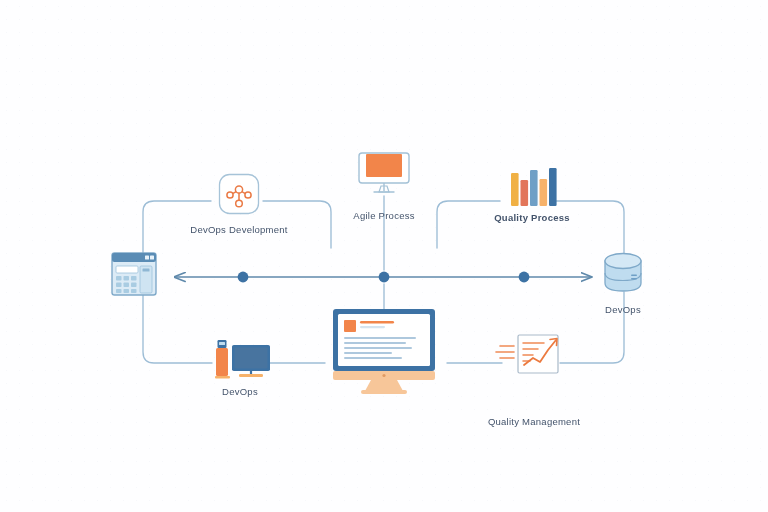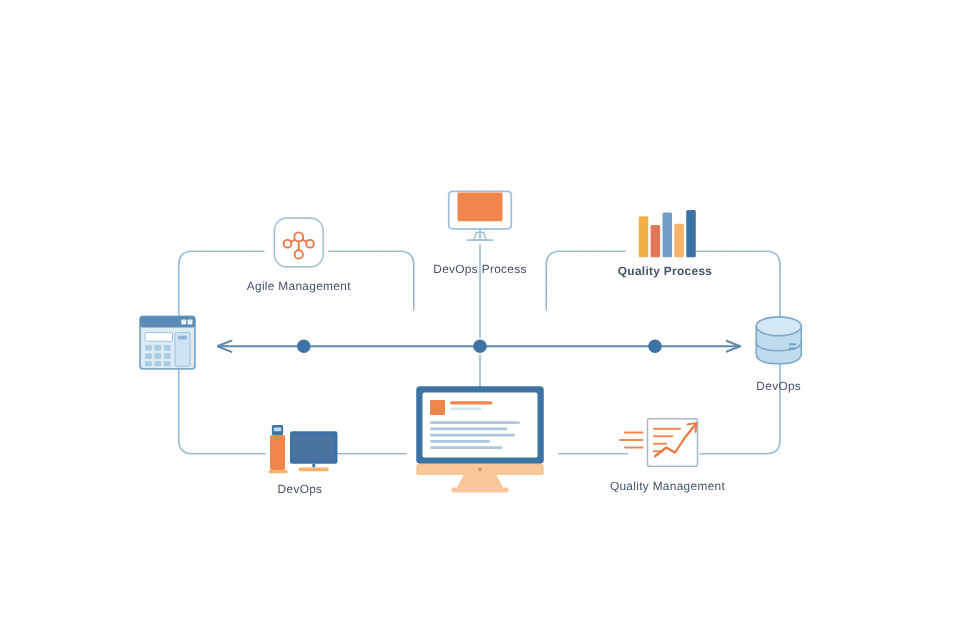--- a/index.html
+++ b/index.html
@@ -134,37 +134,37 @@
           <circle cx="24" cy="19.5" r="3.6"></circle>
           <circle cx="15" cy="25" r="3.1"></circle>
           <circle cx="33" cy="25" r="3.1"></circle>
           <circle cx="24" cy="33.5" r="3.3"></circle>
           <path d="M21.2,21.6 L17.6,23.6"></path>
           <path d="M26.8,21.6 L30.4,23.6"></path>
           <path d="M24,23.1 L24,30.2"></path>
         </g>
       </svg>
     </div>
-    <div class="node-label">Agile Management</div>
+    <div class="node-label">DevOps Development</div>
   </div>
 
   <div class="node" style="left:330px; top:148px; width:108px;">
     <div class="icon-box">
       <svg width="70" height="56" viewBox="0 0 70 56">
 
         <path d="M10,8 Q10,5 13,5 L57,5 Q60,5 60,8 L60,32 Q60,35 57,35 L13,35 Q10,35 10,32 Z" fill="#ffffff" stroke="#a3c1d6" stroke-width="1.4"></path>
 
         <rect x="17" y="6" width="36" height="23" rx="1" fill="#f2854a"></rect>
 
         <path d="M35,35 L35,43" stroke="#a3c1d6" stroke-width="1.4"></path>
         <path d="M25,44 L45,44" stroke="#a3c1d6" stroke-width="1.4" stroke-linecap="round"></path>
         <path d="M30,44 L32,38 L38,38 L40,44 Z" fill="none" stroke="#a3c1d6" stroke-width="1.2"></path>
       </svg>
     </div>
-    <div class="node-label">DevOps Process</div>
+    <div class="node-label">Agile Process</div>
   </div>
 
   <div class="node" style="left:478px; top:164px; width:108px;font-weight:bold;">
     <div class="icon-box" style="height:42px; align-items:flex-end;">
       <svg width="62" height="42" viewBox="0 0 62 42">
         <rect x="10" y="9" width="7.6" height="33" rx="1.2" fill="#f0b044"></rect>
         <rect x="19.5" y="16" width="7.6" height="26" rx="1.2" fill="#e2755a"></rect>
         <rect x="29" y="6" width="7.6" height="36" rx="1.2" fill="#6f9fc6"></rect>
         <rect x="38.5" y="15" width="7.6" height="27" rx="1.2" fill="#f7b26a"></rect>
         <rect x="48" y="4" width="7.6" height="38" rx="1.2" fill="#3d72a4"></rect>
@@ -225,21 +225,21 @@
 
         <rect x="8" y="66" width="102" height="9" rx="2" fill="#f7c699"></rect>
         <circle cx="59" cy="70.5" r="1.6" fill="#e09a63"></circle>
         <path d="M46,75 L72,75 L78,86 L40,86 Z" fill="#f7c699"></path>
         <rect x="36" y="85" width="46" height="4" rx="2" fill="#f7c699"></rect>
       </svg>
     </div>
     <div class="node-label"></div>
   </div>
 
-  <div class="node" style="left:478px; top:330px; width:112px;">
+  <div class="node" style="left:478px; top:330px; width:112px;gap:32px;">
     <div class="icon-box" style="height:48px;">
       <svg width="84" height="48" viewBox="0 0 84 48">
 
         <g stroke="#ef8a56" stroke-width="1.6" stroke-linecap="round">
           <path d="M8,16 L22,16"></path>
           <path d="M4,22 L22,22"></path>
           <path d="M8,28 L22,28"></path>
         </g>
 
         <rect x="26" y="5" width="40" height="38" rx="1.5" fill="#ffffff" stroke="#a9b9c9" stroke-width="1.2"></rect>

